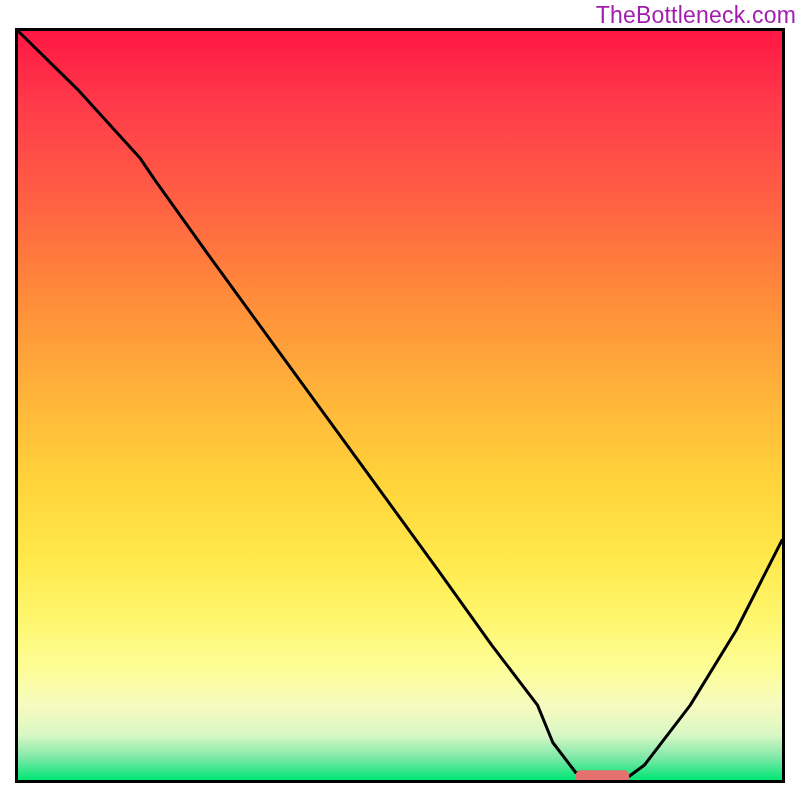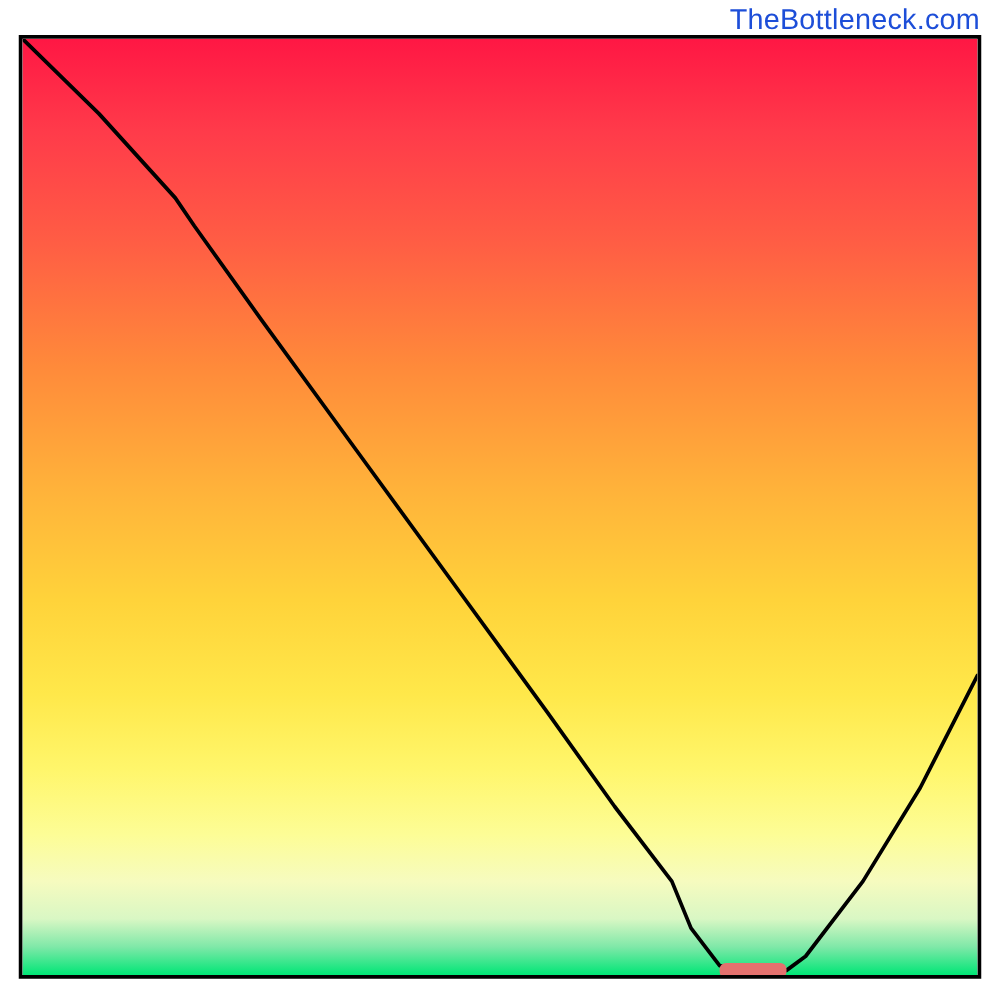--- a/index.html
+++ b/index.html
@@ -12,22 +12,22 @@
     overflow: hidden;
   }
   .frame {
     position: relative;
     width: 800px;
     height: 800px;
   }
   .watermark {
     position: absolute;
     top: 2px;
-    right: 16px;
-    color: #1d4ed8;
+    right: 4px;
+    color: #a21caf;
     font-size: 23px;
     font-weight: 400;
     letter-spacing: 0.2px;
   }
   .plot-box {
     position: absolute;
     left: 15px;
     top: 28px;
     width: 770px;
     height: 755px;

